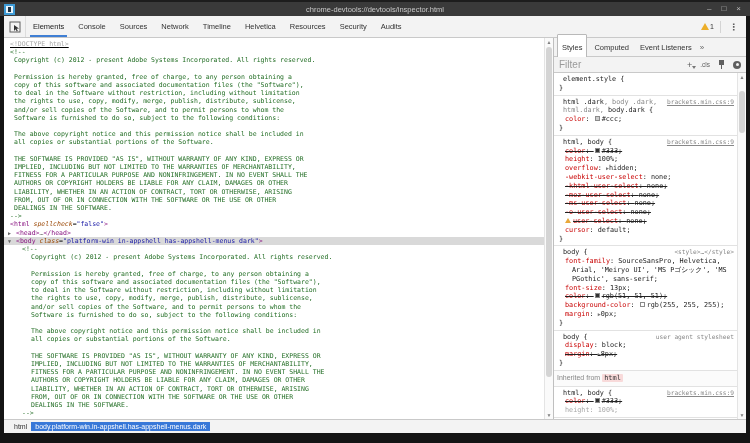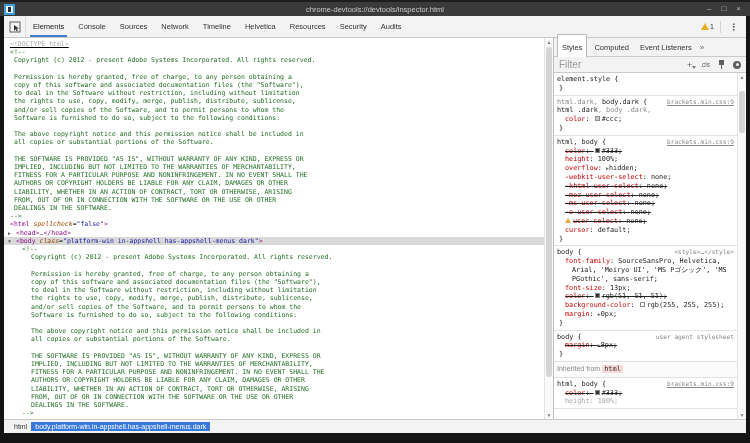--- a/index.html
+++ b/index.html
@@ -69,21 +69,21 @@
   .icon-pin::before { content:""; position:absolute; top:0; left:1px; width:5px; height:5px; background:#5f5f5f; }
   .icon-pin::after { content:""; position:absolute; top:5px; left:3px; width:1px; height:4px; background:#5f5f5f; }
   .icon-eye { width:8px; height:8px; border-radius:50%; background:#5f5f5f; position:relative; }
   .icon-eye::after { content:""; position:absolute; top:2.5px; left:2.5px; width:3px; height:3px; border-radius:50%; background:#f3f3f3; }
 
   .rules-wrap { flex:1; position:relative; min-height:0; display:flex; }
   .rules { flex:1; overflow:hidden; font-family:"DejaVu Sans Mono","Liberation Mono",monospace; font-size:6.8px; line-height:8.8px; color:#222; }
   .rule { padding:2px 3px 2px 3px; border-bottom:1px solid #e2e2e2; overflow:hidden; }
   .rule-link { float:right; color:#888; font-size:6.2px; text-decoration:underline; margin-left:4px; }
   .rule-link.plain { text-decoration:none; }
-  .sel-line { white-space:pre-wrap; }
+  .sel-line { white-space:pre-wrap;margin-left:6px; }
   .tk-selm { color:#222; }
   .tk-seld { color:#888; }
   .tk-plain { color:#222; }
   .prop { padding-left:15px; text-indent:-7px; white-space:pre-wrap; }
   .pname { color:#c80000; }
   .pval { color:#222; }
   .struck { text-decoration:line-through; }
   .dim, .dim .pname, .dim .pval { color:#a8a8a8; }
   .close-brace { padding-left:2px; }
   .exp-arrow { color:#777; font-size:5px; }
@@ -218,22 +218,22 @@
           </div>
         </div>
         <div class="rules-wrap">
           <div class="rules">
               <div class="rule">
                 <div class="sel-line"><span class="tk-selm">element.style</span><span class="tk-plain"> {</span></div>
                 <div class="close-brace">}</div>
               </div>
               <div class="rule">
                 <span class="rule-link">brackets.min.css:9</span>
+                <div class="sel-line"><span class="tk-selm">html .dark</span><span class="tk-seld">, body .dark,</span></div>
                 <div class="sel-line"><span class="tk-seld">html.dark, </span><span class="tk-selm">body.dark</span><span class="tk-plain"> {</span></div>
-                <div class="sel-line"><span class="tk-selm">html .dark</span><span class="tk-seld">, body .dark,</span></div>
                 <div class="prop"><span class="pname">color</span><span class="pval">: </span><span class="swatch" style="background: rgb(204, 204, 204);"></span><span class="pval">#ccc;</span></div>
                 <div class="close-brace">}</div>
               </div>
               <div class="rule">
                 <span class="rule-link">brackets.min.css:9</span>
                 <div class="sel-line"><span class="tk-selm">html, body</span><span class="tk-plain"> {</span></div>
                 <div class="prop struck"><span class="pname">color</span><span class="pval">: </span><span class="swatch" style="background: rgb(51, 51, 51);"></span><span class="pval">#333;</span></div>
                 <div class="prop"><span class="pname">height</span><span class="pval">: </span><span class="pval">100%;</span></div>
                 <div class="prop"><span class="pname">overflow</span><span class="pval">: </span><span class="exp-arrow">▶</span><span class="pval">hidden;</span></div>
                 <div class="prop"><span class="pname">-webkit-user-select</span><span class="pval">: </span><span class="pval">none;</span></div>
@@ -251,20 +251,21 @@
                 <div class="prop"><span class="pname">font-family</span><span class="pval">: </span><span class="pval">SourceSansPro, Helvetica, Arial, 'Meiryo UI', 'MS Pゴシック', 'MS PGothic', sans-serif;</span></div>
                 <div class="prop"><span class="pname">font-size</span><span class="pval">: </span><span class="pval">13px;</span></div>
                 <div class="prop struck"><span class="pname">color</span><span class="pval">: </span><span class="swatch" style="background: rgb(51, 51, 51);"></span><span class="pval">rgb(51, 51, 51);</span></div>
                 <div class="prop"><span class="pname">background-color</span><span class="pval">: </span><span class="swatch" style="background: rgb(255, 255, 255);"></span><span class="pval">rgb(255, 255, 255);</span></div>
                 <div class="prop"><span class="pname">margin</span><span class="pval">: </span><span class="exp-arrow">▶</span><span class="pval">0px;</span></div>
                 <div class="close-brace">}</div>
               </div>
               <div class="rule">
                 <span class="rule-link plain">user agent stylesheet</span>
                 <div class="sel-line"><span class="tk-selm">body</span><span class="tk-plain"> {</span></div>
+                <div class="prop"><span class="pname">display</span><span class="pval">: </span><span class="pval">block;</span></div>
                 <div class="prop struck"><span class="pname">margin</span><span class="pval">: </span><span class="exp-arrow">▶</span><span class="pval">8px;</span></div>
                 <div class="close-brace">}</div>
               </div>
               <div class="inherited"><span class="">Inherited from </span><span class="node-chip">html</span></div>
               <div class="rule">
                 <span class="rule-link">brackets.min.css:9</span>
                 <div class="sel-line"><span class="tk-selm">html, body</span><span class="tk-plain"> {</span></div>
                 <div class="prop struck"><span class="pname">color</span><span class="pval">: </span><span class="swatch" style="background: rgb(51, 51, 51);"></span><span class="pval">#333;</span></div>
                 <div class="prop dim"><span class="pname">height</span><span class="pval">: </span><span class="pval">100%;</span></div>
               </div>

